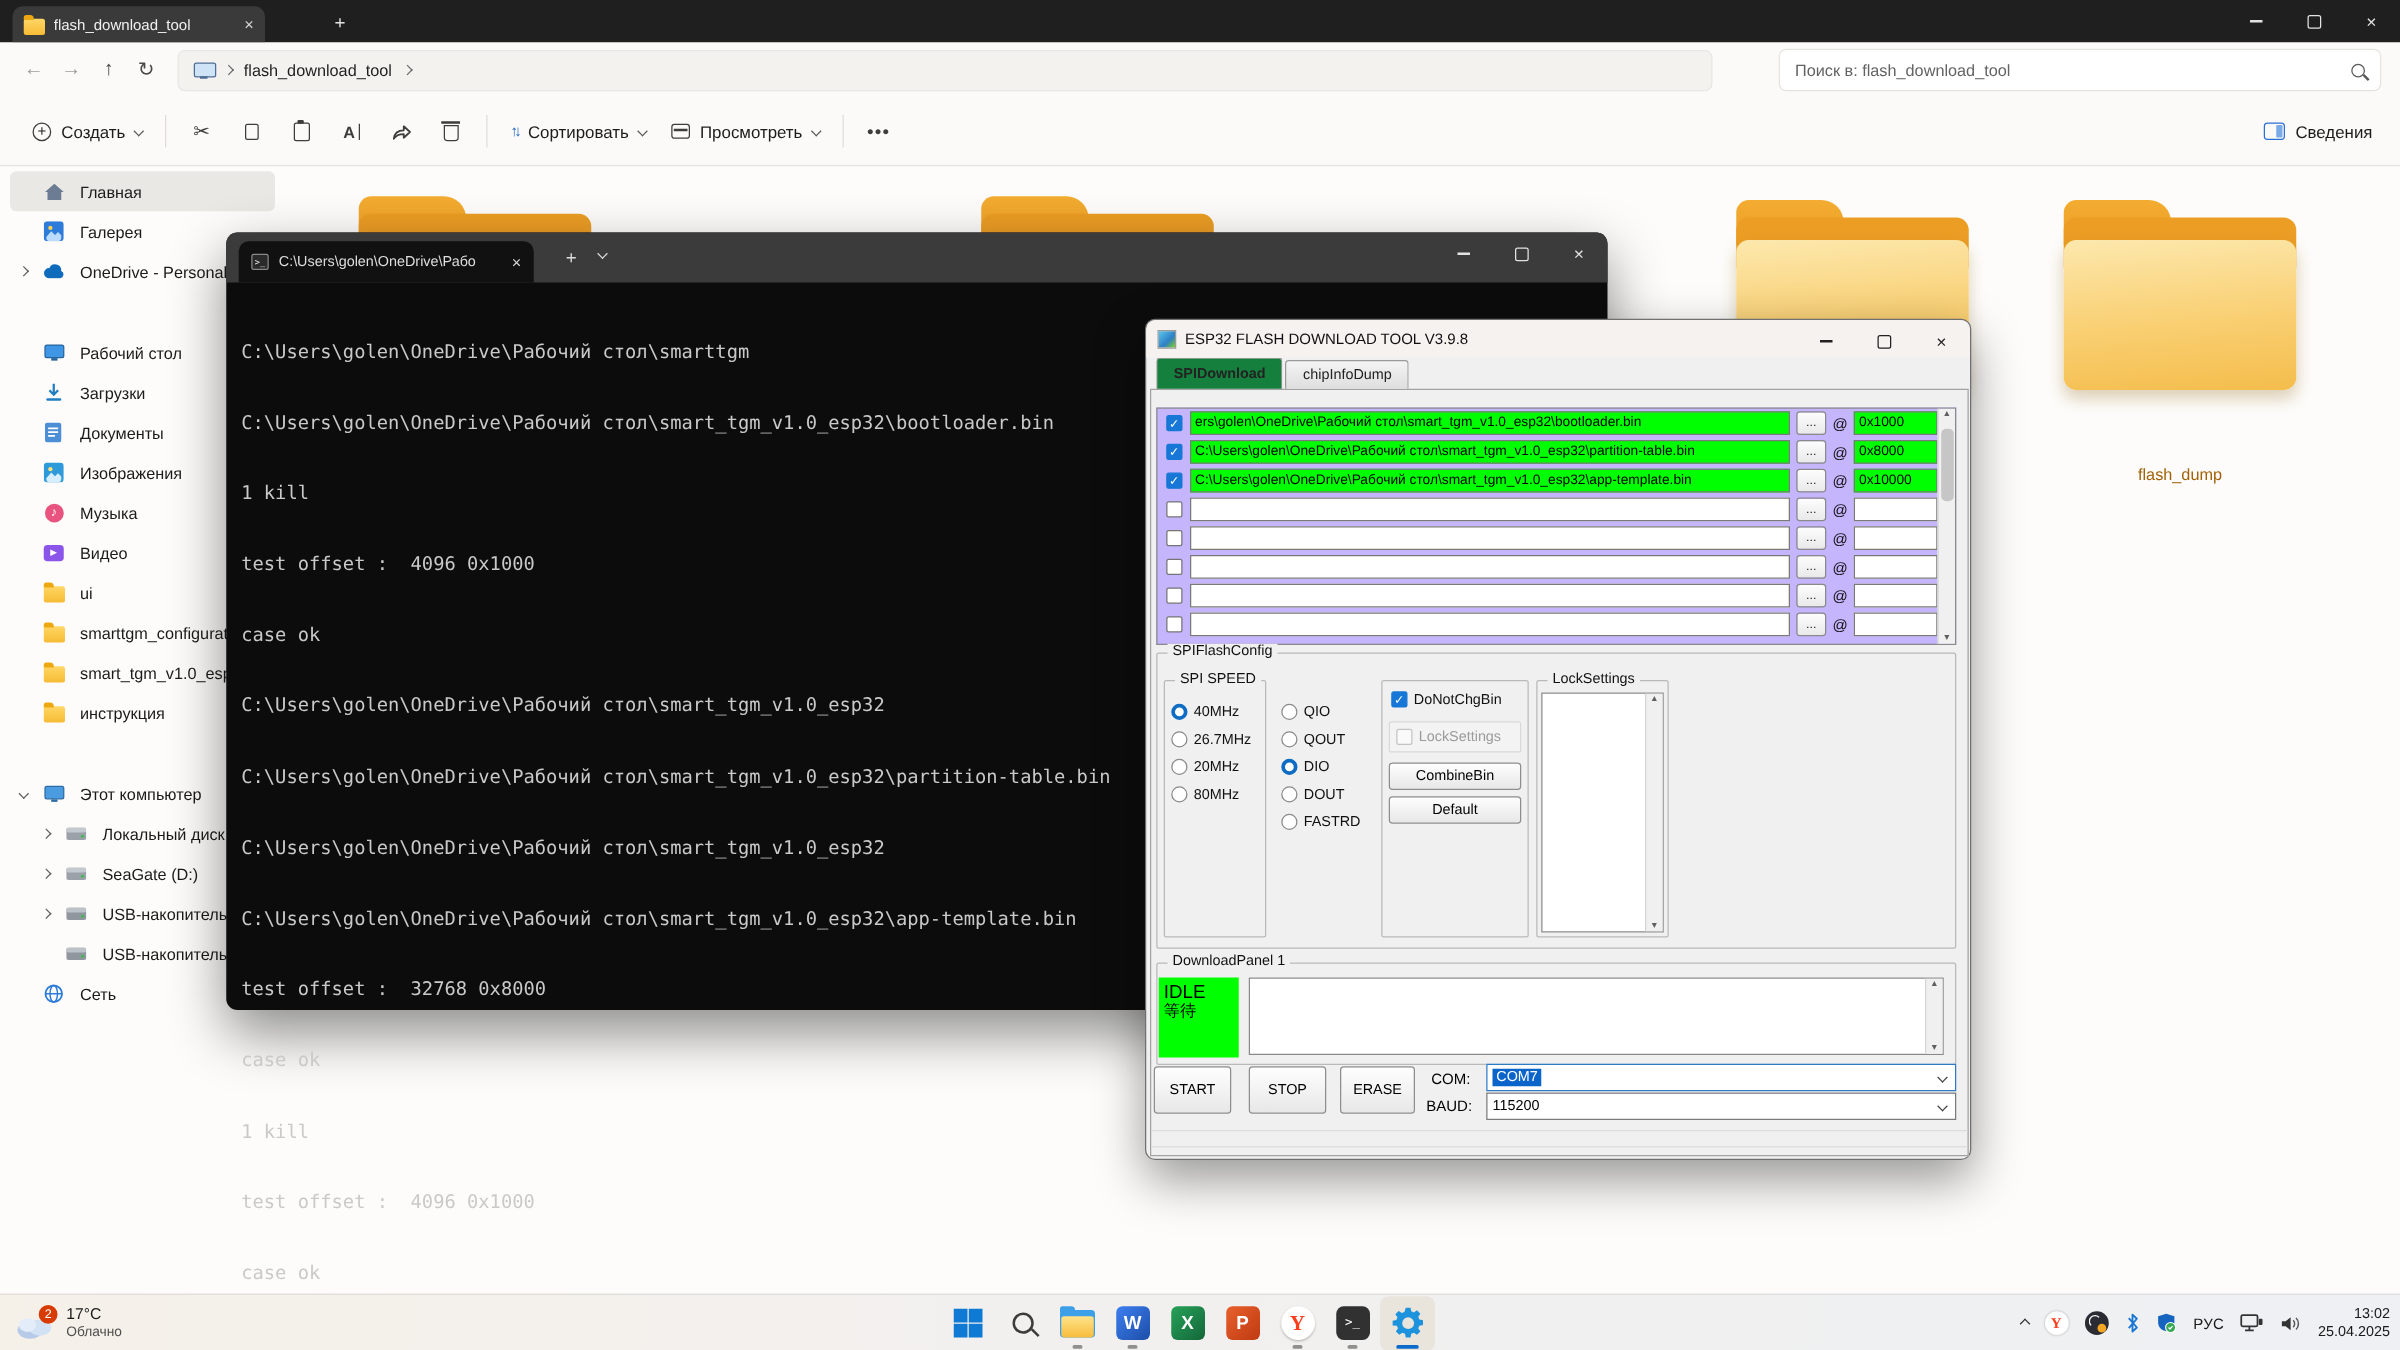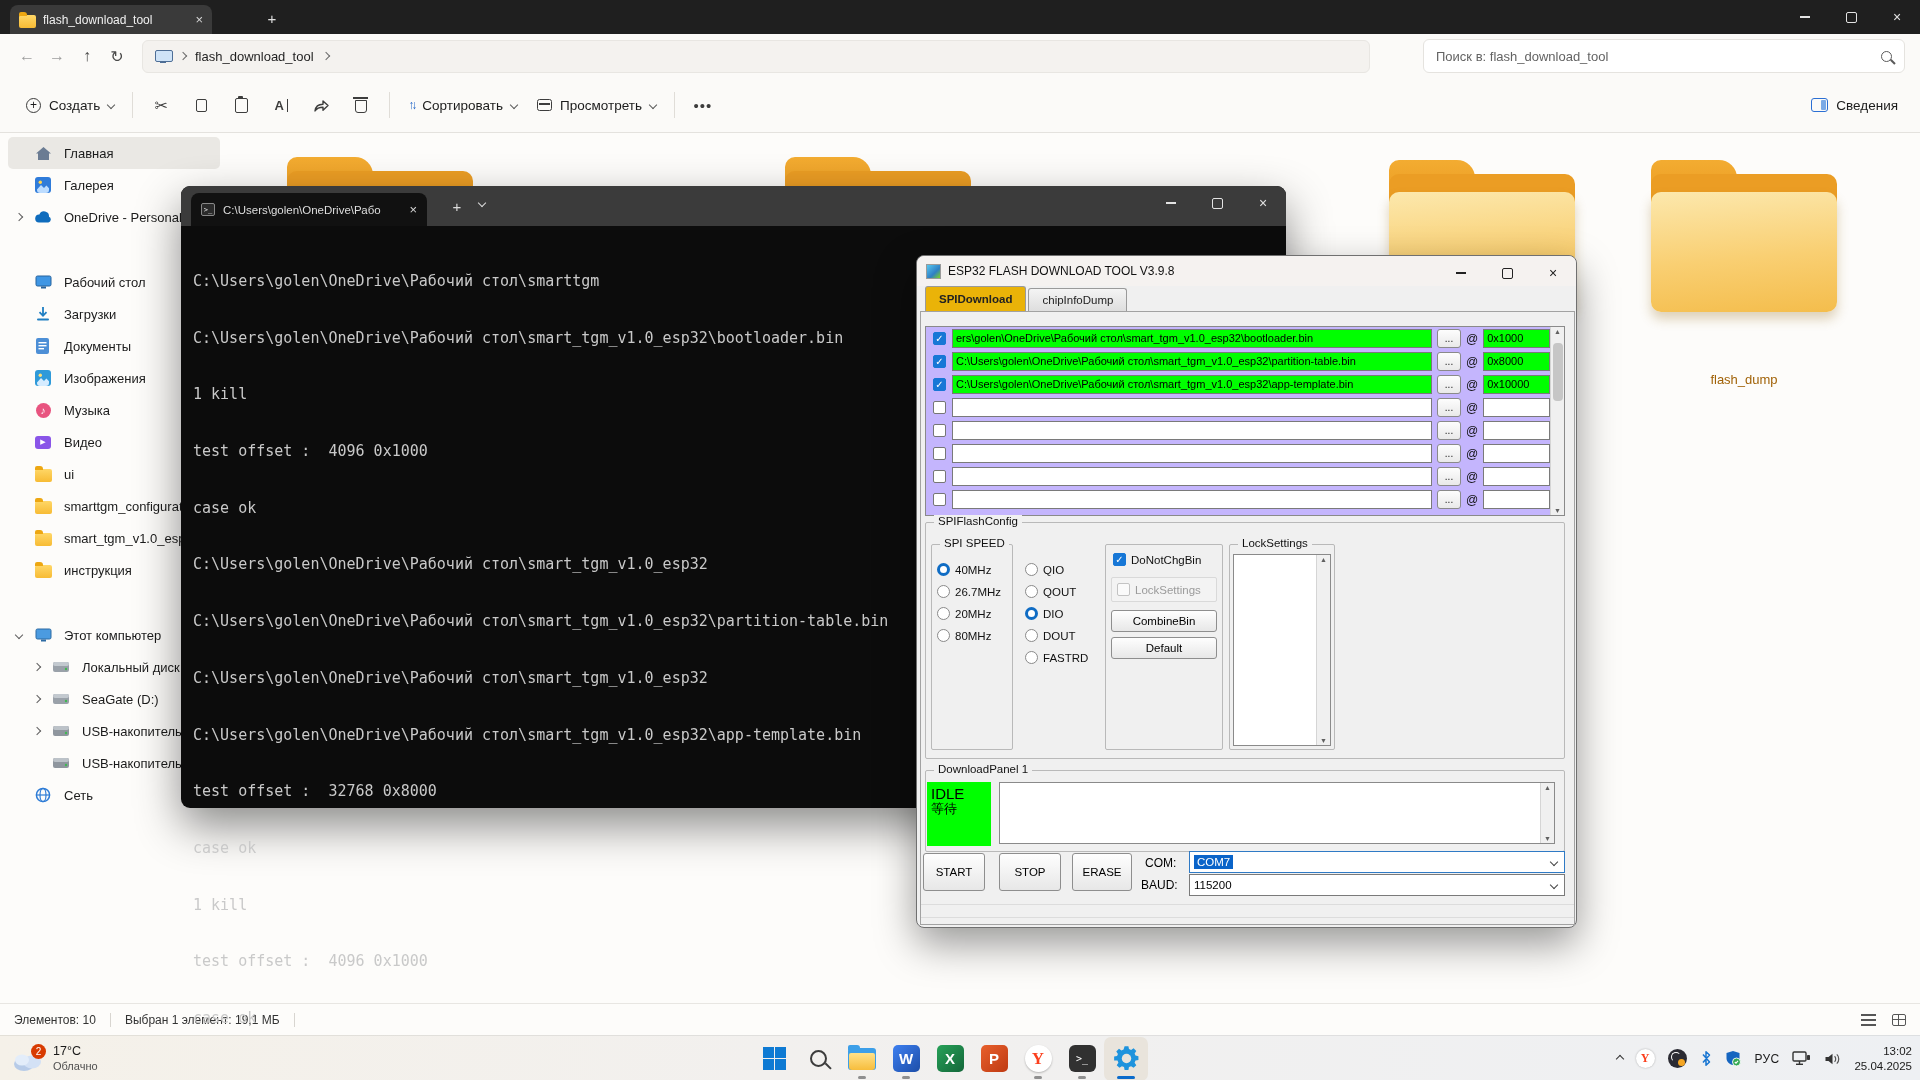--- a/index.html
+++ b/index.html
@@ -140,21 +140,21 @@
   #esptitle{position:absolute;left:0;top:0;width:100%;height:30px;background:#f5f2f0;
     border-radius:8px 8px 0 0;display:flex;align-items:center;padding-left:9px;gap:7px;font-size:12px;color:#111}
   .espic{width:15px;height:15px;border:1px solid #9a9a9a;background:linear-gradient(135deg,#57c7ee 0%,#2f7fc4 60%,#7ed321 100%);flex:none}
   #esptitle .wc span{color:#222}
   #esptitle .wc .mini::before{background:#222}
   #esptitle .wc .maxi::before{border-color:#222}
   #esptabs{position:absolute;left:8px;top:31px;height:24px;display:flex;align-items:flex-end;z-index:3}
   .etab{height:23px;padding:0 13px;display:flex;align-items:center;font-size:11.5px;
     border:1px solid #9a9a9a;border-bottom:none;border-radius:3px 3px 0 0;
     background:linear-gradient(#f4f4f4,#dedede);margin-right:2px;color:#222}
-  .etab.on{background:#eab308;font-weight:bold;height:25px;position:relative;z-index:4}
+  .etab.on{background:#15803d;font-weight:bold;height:25px;position:relative;z-index:4}
   .esppage{position:absolute;left:3px;top:55px;width:655px;height:614px;border:1px solid #a2a2a2;background:#f0f0f0}
 
   .rowspanel{position:absolute;left:8px;top:70px;width:640px;height:190px;background:#c4b5fd;border:1px solid #8a8a8a;padding-top:0}
   .frow{height:23px;display:flex;align-items:center;padding-left:7px}
   .cbx{width:13px;height:13px;border:1px solid #767676;border-radius:2px;background:#fff;flex:none;
     display:flex;align-items:center;justify-content:center}
   .cbx.on{background:#1777d6;border-color:#1777d6;color:#fff;font-size:10px}
   .cbx.on::before{content:"✓"}
   .pathfield{width:480px;height:19px;border:1px solid #7a7a7a;margin-left:6px;font-size:11px;
     padding:0 3px;line-height:17px;white-space:nowrap;overflow:hidden;background:#fff;color:#000}
@@ -489,30 +489,20 @@
       <div class="bf-back"></div>
       <div class="bf-front"></div>
   </div>
   <div class="bigfolder" style="left:1645px;top:160px">
     <div class="bf-tab"></div>
       <div class="bf-back"></div>
       <div class="bf-front"></div>
     <div class="bf-label">flash_dump</div>
   </div>
 
-  <div id="xstatus">
-    <span>Элементов: 10</span>
-    <span class="stsep"></span>
-    <span>Выбран 1 элемент: 19,1 МБ</span>
-    <span class="stsep"></span>
-    <div class="right">
-      <span class="vt-lines"></span>
-      <span class="vt-grid"></span>
-    </div>
-  </div>
 </div>
 
 <div id="terminal">
   <div id="termbar">
     <div class="termtab">
       <span class="ic-term"></span>
       <span class="ttl">C:\Users\golen\OneDrive\Рабо</span>
       <span class="gly-close"></span>
     </div>
     <span class="termplus"></span>

